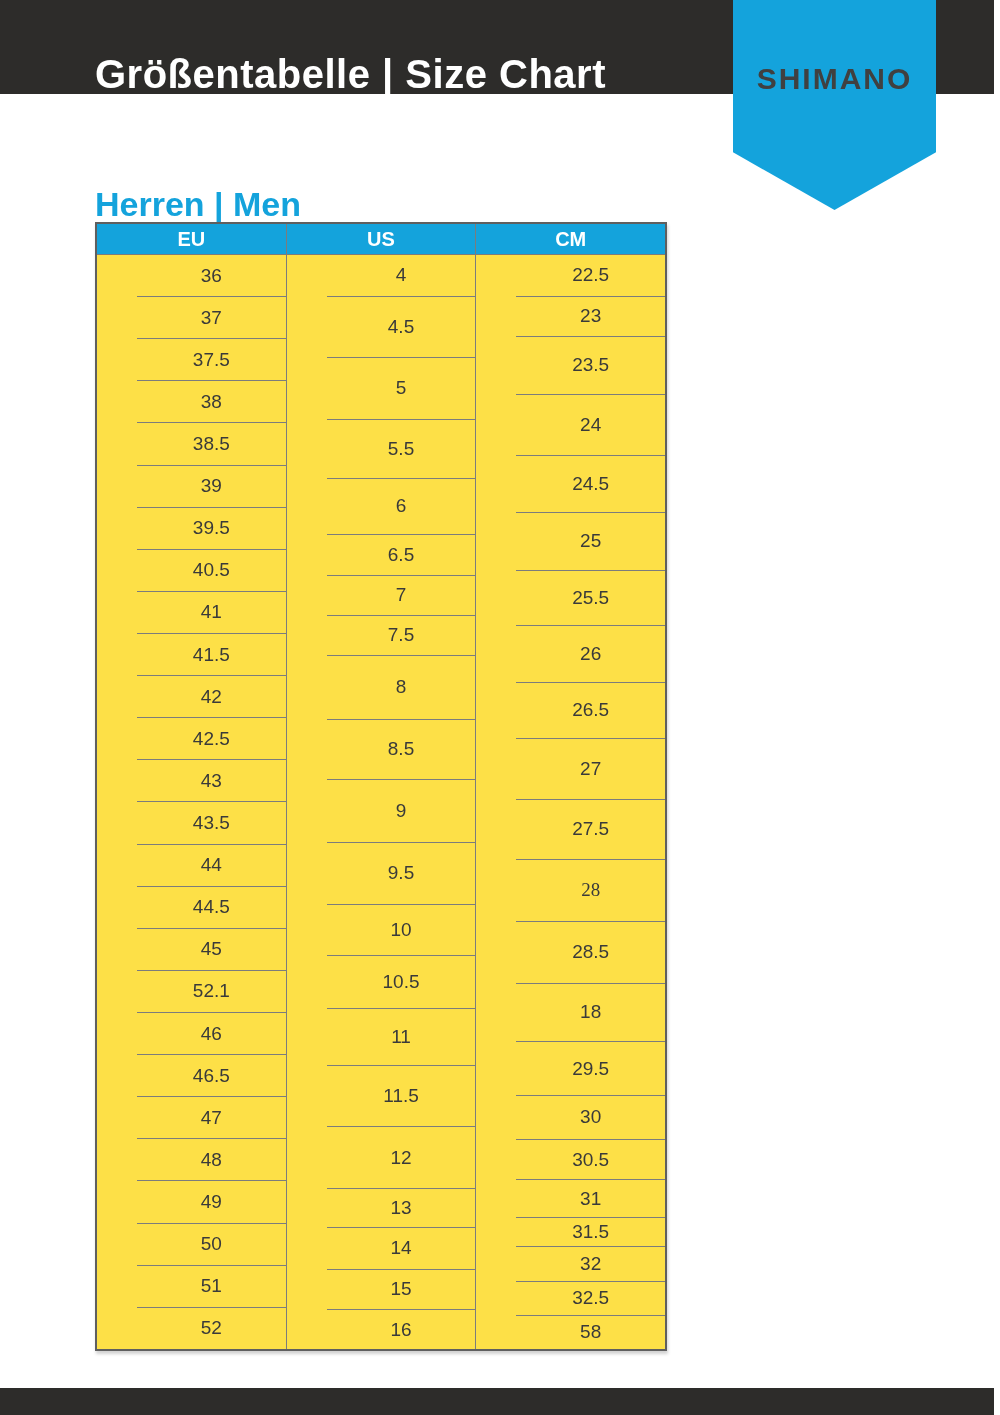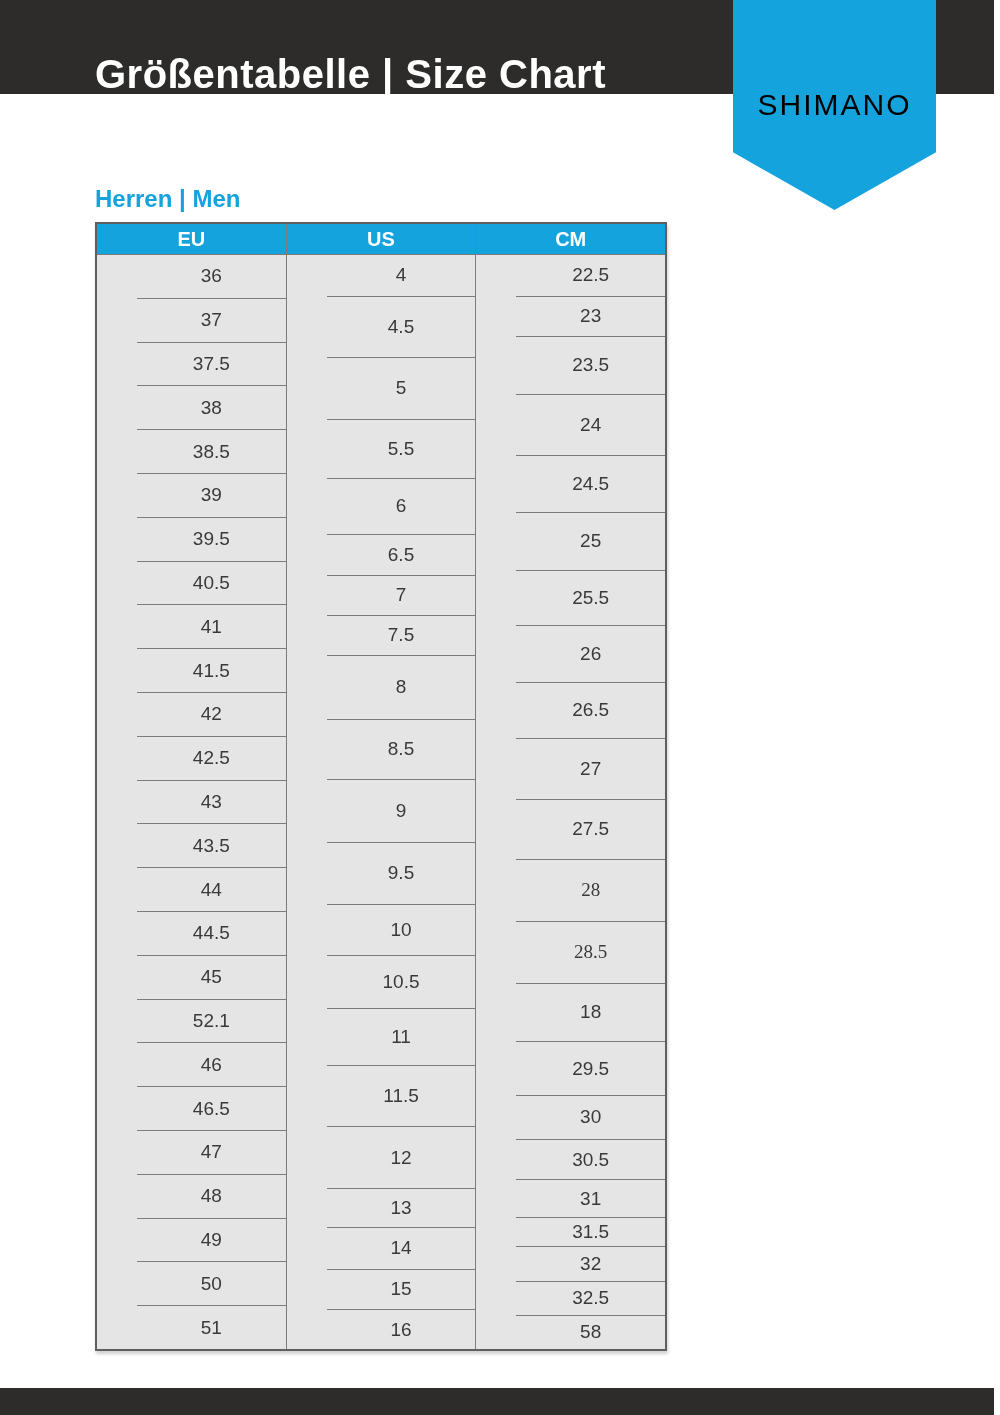--- a/index.html
+++ b/index.html
@@ -12,29 +12,29 @@
   .page{position:relative;width:1000px;height:1415px;background:var(--paper);overflow:hidden;}
 
   .top-band{position:absolute;left:0;top:0;width:994px;height:94px;background:var(--dark);}
   .bottom-band{position:absolute;left:0;top:1388px;width:994px;height:27px;background:var(--dark);}
 
   .title-main{position:absolute;left:95px;top:54px;color:#ffffff;font-size:40px;
     font-weight:700;line-height:1;white-space:nowrap;letter-spacing:0.5px;}
   .title-sub{position:absolute;left:119px;top:112px;color:#232020;font-size:39px;
     font-weight:700;line-height:1;white-space:nowrap;letter-spacing:0.5px;}
   .section-title{position:absolute;left:95px;top:187px;color:var(--accent);
-    font-size:24px;font-weight:700;line-height:1;white-space:nowrap;}
+    font-size:34px;font-weight:700;line-height:1;white-space:nowrap;}
 
   .ribbon{position:absolute;left:733px;top:0;width:203px;height:210px;background:var(--accent);
     clip-path:polygon(0 0,100% 0,100% 72.5%,50% 100%,0 72.5%);text-align:center;}
-  .brand{display:inline-block;margin-top:88px;color:#000000;font-size:30px;font-weight:400;
+  .brand{display:inline-block;margin-top:62px;color:#404040;font-size:30px;font-weight:700;
     letter-spacing:2px;white-space:nowrap;}
 
   .size-table{position:absolute;left:95px;top:222px;width:572px;
-    border:2px solid var(--border);background:#e5e5e5;box-shadow:1px 3px 3px rgba(0,0,0,0.18);}
+    border:2px solid var(--border);background:#fde047;box-shadow:1px 3px 3px rgba(0,0,0,0.18);}
   .thead{display:flex;height:31px;}
   .th{flex:1 1 0;background:var(--accent);color:#ffffff;font-weight:700;font-size:20px;
     display:flex;align-items:center;justify-content:center;
     border-right:1px solid var(--line);border-bottom:1px solid var(--line);}
   .th:last-child{border-right:none;}
   .tbody{display:flex;height:1094px;}
   .col{flex:1 1 0;display:flex;flex-direction:column;border-right:1px solid var(--line);margin-left:40px;}
   .col:last-child{border-right:none;}
   .cell{flex-basis:0;display:flex;align-items:center;justify-content:center;
     border-bottom:1px solid var(--line);color:var(--cell-text);font-size:19px;font-weight:400;}
@@ -81,20 +81,21 @@
           <div class="cell" style="flex-grow: 1;">44.5</div>
           <div class="cell" style="flex-grow: 1;">45</div>
           <div class="cell" style="flex-grow: 1;">52.1</div>
           <div class="cell" style="flex-grow: 1;">46</div>
           <div class="cell" style="flex-grow: 1;">46.5</div>
           <div class="cell" style="flex-grow: 1;">47</div>
           <div class="cell" style="flex-grow: 1;">48</div>
           <div class="cell" style="flex-grow: 1;">49</div>
           <div class="cell" style="flex-grow: 1;">50</div>
           <div class="cell" style="flex-grow: 1;">51</div>
+          <div class="cell" style="flex-grow: 1;">52</div>
         </div>
       <div class="col" id="col-us">
           <div class="cell" style="flex-grow: 1.02;">4</div>
           <div class="cell" style="flex-grow: 1.52;">4.5</div>
           <div class="cell" style="flex-grow: 1.52;">5</div>
           <div class="cell" style="flex-grow: 1.46;">5.5</div>
           <div class="cell" style="flex-grow: 1.38;">6</div>
           <div class="cell" style="flex-grow: 1.01;">6.5</div>
           <div class="cell" style="flex-grow: 0.98;">7</div>
           <div class="cell" style="flex-grow: 0.99;">7.5</div>
@@ -118,21 +119,21 @@
           <div class="cell" style="flex-grow: 1.42;">23.5</div>
           <div class="cell" style="flex-grow: 1.51;">24</div>
           <div class="cell" style="flex-grow: 1.41;">24.5</div>
           <div class="cell" style="flex-grow: 1.44;">25</div>
           <div class="cell" style="flex-grow: 1.36;">25.5</div>
           <div class="cell" style="flex-grow: 1.42;">26</div>
           <div class="cell" style="flex-grow: 1.36;">26.5</div>
           <div class="cell" style="flex-grow: 1.52;">27</div>
           <div class="cell" style="flex-grow: 1.48;">27.5</div>
           <div class="cell" style="flex-grow: 1.53; font-family: Liberation Serif, serif;">28</div>
-          <div class="cell" style="flex-grow: 1.54; font-family: Liberation Serif, serif;">28.5</div>
+          <div class="cell" style="flex-grow: 1.54;">28.5</div>
           <div class="cell" style="flex-grow: 1.44;">18</div>
           <div class="cell" style="flex-grow: 1.34;">29.5</div>
           <div class="cell" style="flex-grow: 1.07;">30</div>
           <div class="cell" style="flex-grow: 1;">30.5</div>
           <div class="cell" style="flex-grow: 0.92;">31</div>
           <div class="cell" style="flex-grow: 0.7;">31.5</div>
           <div class="cell" style="flex-grow: 0.86;">32</div>
           <div class="cell" style="flex-grow: 0.82;">32.5</div>
           <div class="cell" style="flex-grow: 0.84;">58</div>
         </div>

